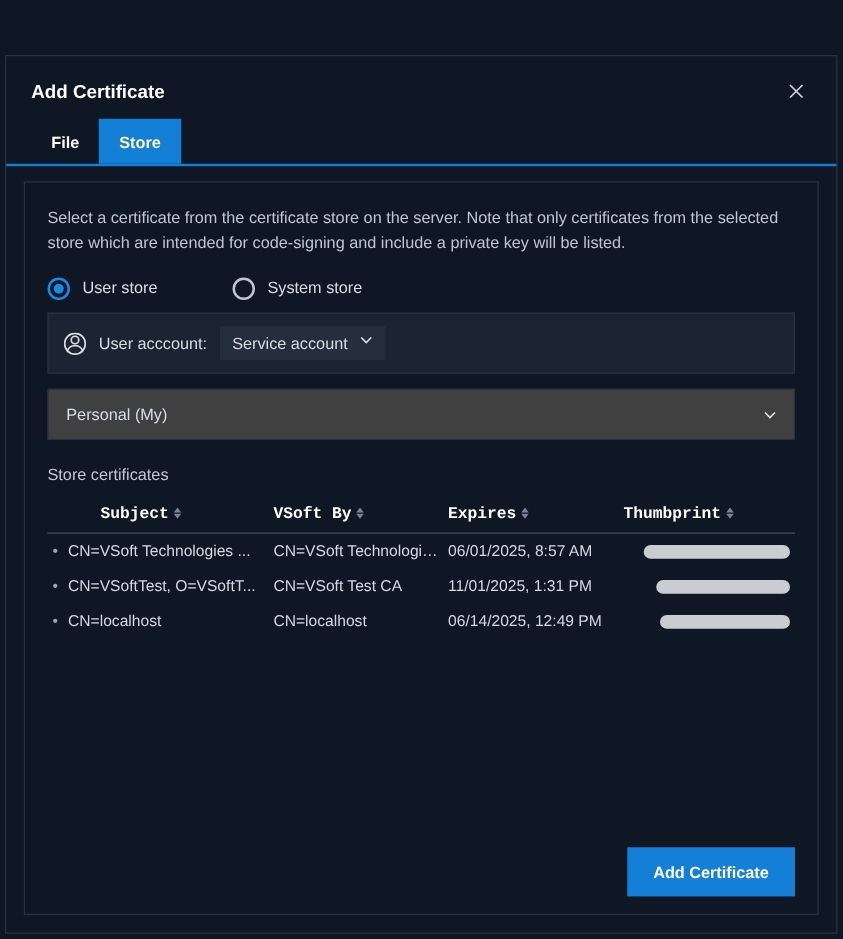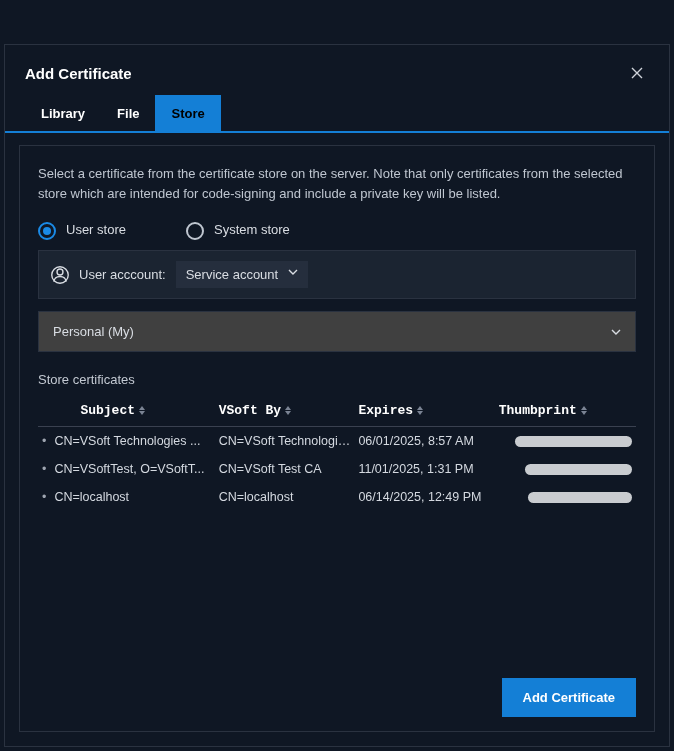--- a/index.html
+++ b/index.html
@@ -13,21 +13,21 @@
       position: absolute; inset: 4px;
       border: 1px solid #2a3240;
       background: #0f1724;
       display: flex; flex-direction: column; margin-top: 40px;
     }
     .header { display: flex; align-items: center; padding: 16px 20px 10px 20px; }
     .title { font-weight: 600; font-size: 15px; color: #fff; flex: 1; }
     .close { width: 24px; height: 24px; display: flex; align-items: center; justify-content: center; cursor: pointer; color: #cfd3da; }
     .tabs { display: flex; padding: 0 20px; border-bottom: 2px solid #147fd6; }
     .tab { padding: 11px 16px 10px 16px; font-weight: 600; color: #fff; cursor: pointer; }
-    .tab.active { background: #147fd6; color: #000000; text-align: right; }
+    .tab.active { background: #147fd6; color: #fef9c3; text-align: right; }
     .panel {
       margin: 12px 14px 14px 14px; flex: 1;
       border: 1px solid #2a3240;
       display: flex; flex-direction: column;
       padding: 18px 18px 14px 18px;
     }
     .desc { color: #bfc6d0; line-height: 1.55; margin-bottom: 18px; }
     .radio-row { display: flex; gap: 60px; margin-bottom: 10px; }
     .radio { display: flex; gap: 10px; cursor: pointer; }
     .radio .ring {
@@ -97,21 +97,20 @@
   <div class="header">
     <div class="title">Add Certificate</div>
     <div class="close">
       <svg width="12" height="12" viewBox="0 0 12 12">
           <path d="M1 1 L11 11 M11 1 L1 11" stroke="currentColor" stroke-width="1.4" fill="none"></path>
         </svg>
     </div>
   </div>
 
   <div class="tabs">
-    <div class="tab">Library</div>
     <div class="tab">File</div>
     <div class="tab active">Store</div>
   </div>
 
   <div class="panel">
 
     <div class="desc">Select a certificate from the certificate store on the server. Note that only certificates from the selected store which are intended for code-signing and include a private key will be listed.</div>
 
     <div class="radio-row">
       <div class="radio selected">

